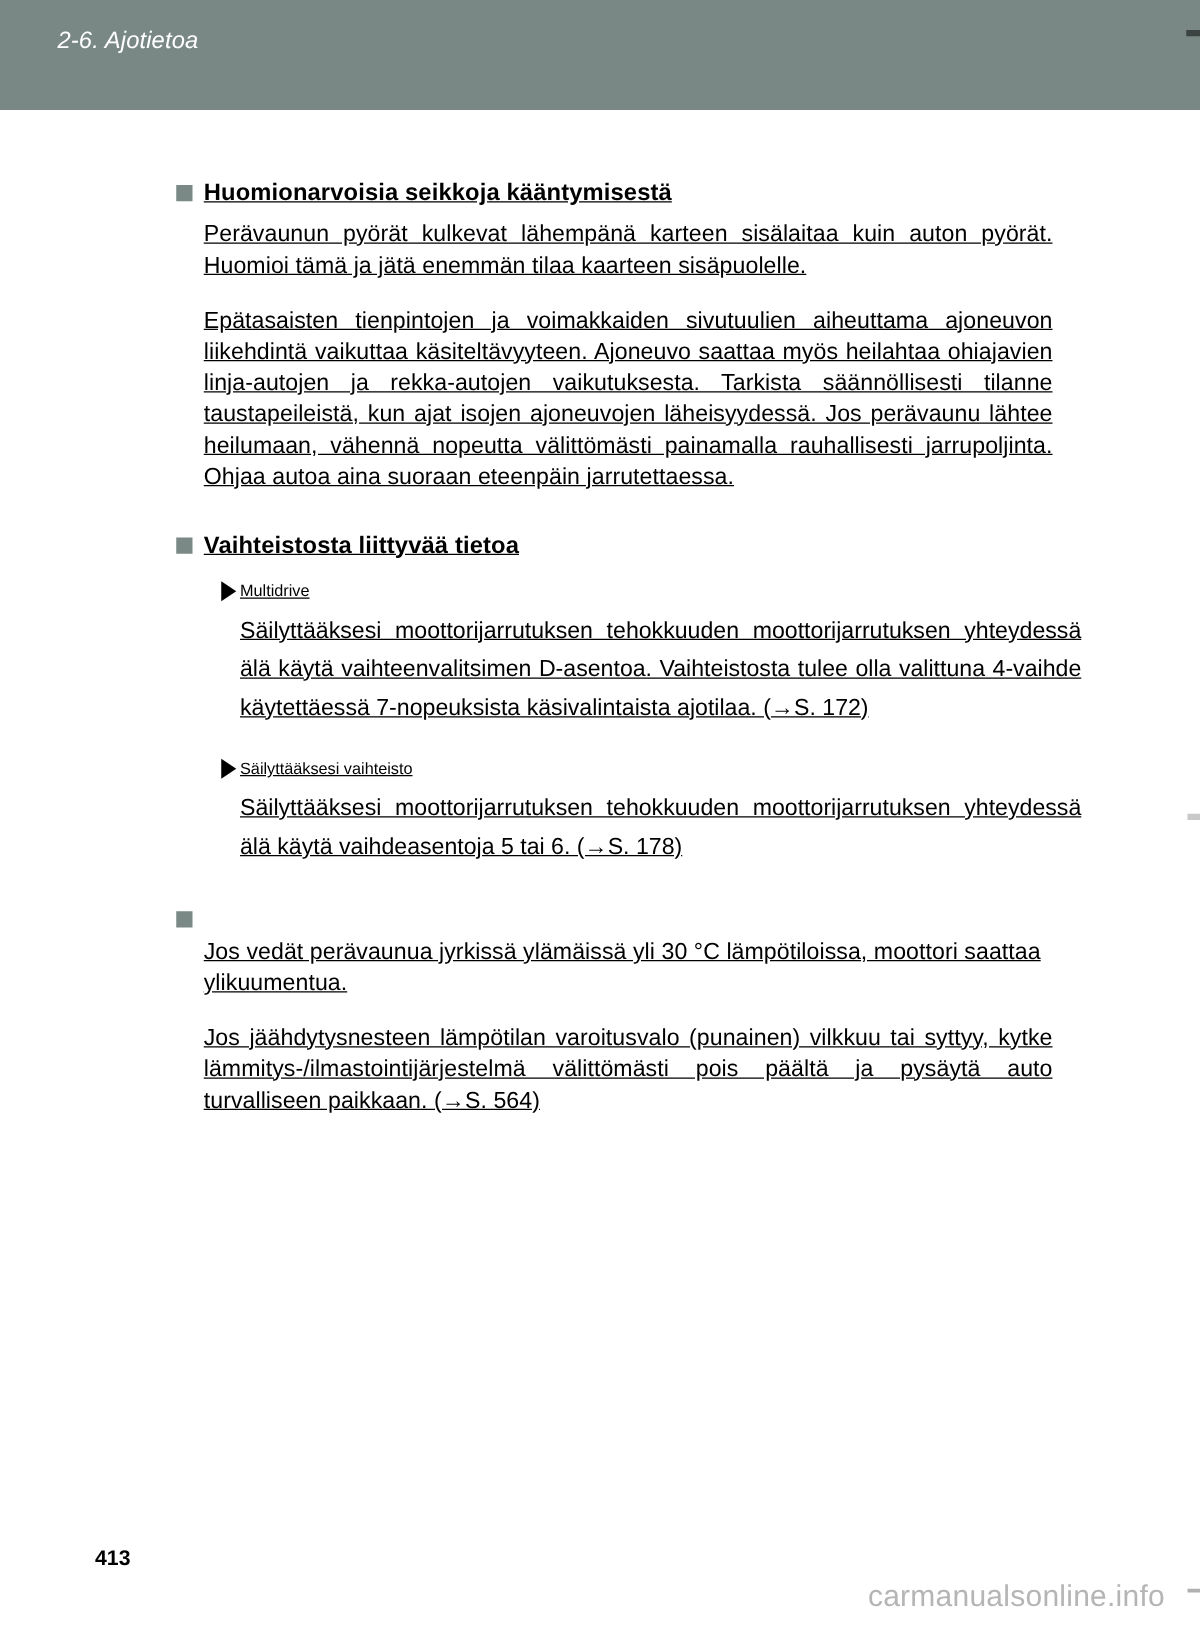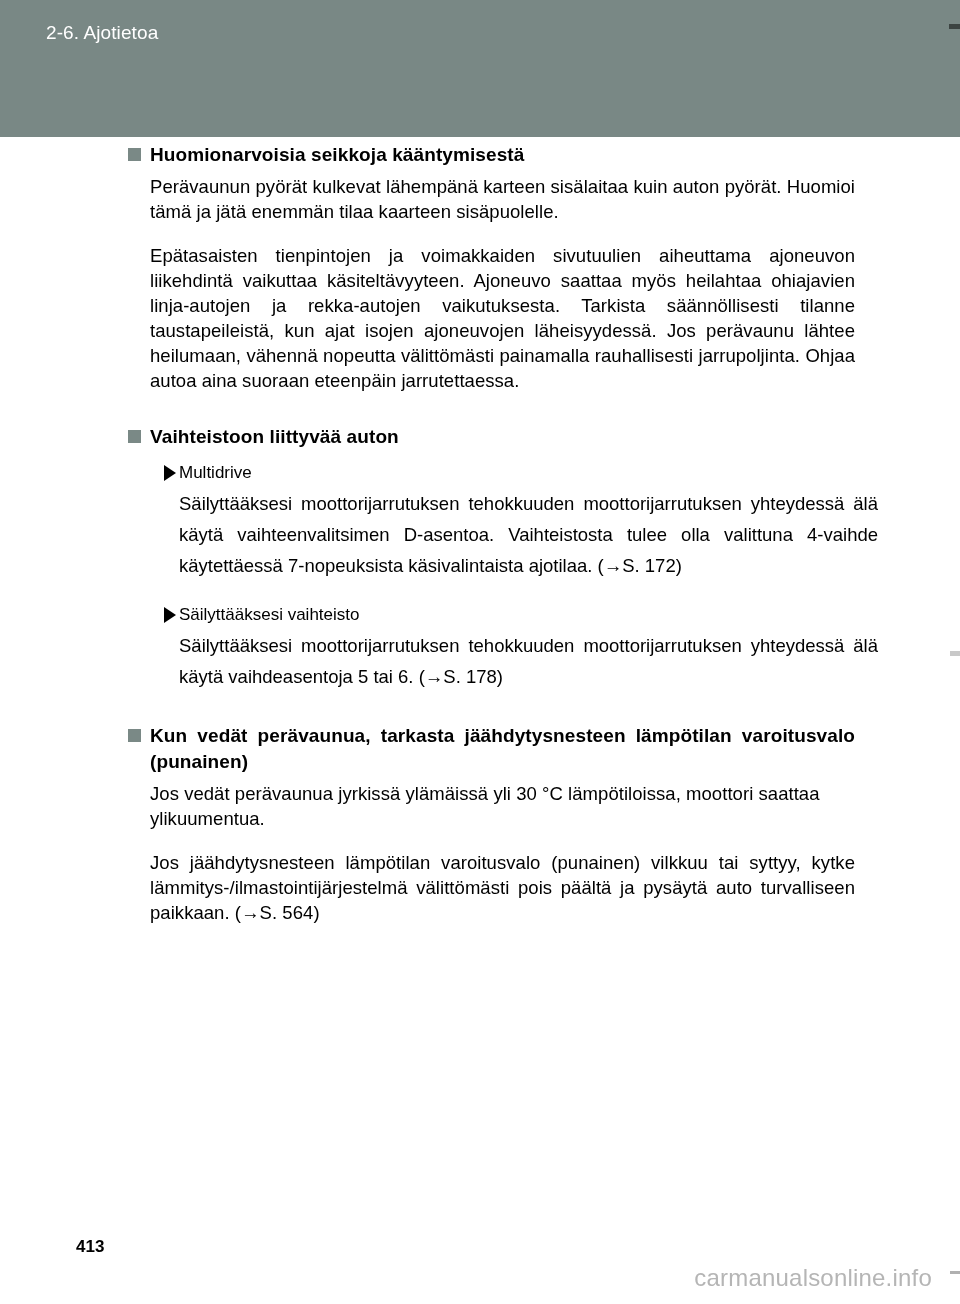--- a/index.html
+++ b/index.html
@@ -15,22 +15,23 @@
     overflow: hidden;
     position: relative;
   }
 
   
   .header-band {
     position: absolute;
     top: 0;
     left: 0;
     width: 960px;
-    height: 137px;
+    height: 88px;
     background: #798885;
+    font-style: italic;
   }
   .header-title {
     position: absolute;
     left: 46px;
     top: 22px;
     font-size: 19px;
     color: #ffffff;
     letter-spacing: 0.1px;
     white-space: nowrap;
   }
@@ -57,21 +58,22 @@
 
   
   .content {
     position: absolute;
     left: 0;
     top: 111px;
     width: 960px;
   }
 
   .block {
-    margin: 0;
+    margin: 13px;
+    text-decoration: underline;
   }
 
   
   .sec-head {
     display: flex;
     align-items: flex-start;
     padding-left: 128px;
     padding-right: 105px;
     margin-top: 28px;
   }
@@ -123,21 +125,21 @@
     flex: 0 0 auto;
     width: 0;
     height: 0;
     border-top: 8px solid transparent;
     border-bottom: 8px solid transparent;
     border-left: 12px solid #000000;
     margin-top: 8px;
     margin-right: 3px;
   }
   .sub-head-text {
-    font-size: 17px;
+    font-size: 13px;
     line-height: 31px;
   }
   .sub-para {
     padding-left: 179px;
     padding-right: 82px;
     font-size: 18.5px;
     line-height: 31px;
     text-align: justify;
     text-align-last: left;
     margin-top: 0;
@@ -183,40 +185,39 @@
   </div>
 
   <div class="block">
     <p class="para">Epätasaisten tienpintojen ja voimakkaiden sivutuulien aiheuttama ajoneuvon liikehdintä vaikuttaa käsiteltävyyteen. Ajoneuvo saattaa myös heilahtaa ohiajavien linja-autojen ja rekka-autojen vaikutuksesta. Tarkista säännöllisesti tilanne taustapeileistä, kun ajat isojen ajoneuvojen läheisyydessä. Jos perävaunu lähtee heilumaan, vähennä nopeutta välittömästi painamalla rauhallisesti jarrupoljinta. Ohjaa autoa aina suoraan eteenpäin jarrutettaessa.</p>
   </div>
 
 
   <div class="block">
     <div class="sec-head">
       <span class="bullet-square" style="background: rgb(122, 137, 134);"></span>
-      <span class="sec-head-text">Vaihteistoon liittyvää auton</span>
+      <span class="sec-head-text">Vaihteistosta liittyvää tietoa</span>
     </div>
 
     <div class="sub-head">
       <span class="tri"></span>
       <span class="sub-head-text">Multidrive</span>
     </div>
     <p class="sub-para">Säilyttääksesi moottorijarrutuksen tehokkuuden moottorijarrutuksen yhteydessä älä käytä vaihteenvalitsimen D-asentoa. Vaihteistosta tulee olla valittuna 4-vaihde käytettäessä 7-nopeuksista käsivalintaista ajotilaa. (→S. 172)</p>
 
     <div class="sub-head">
       <span class="tri"></span>
       <span class="sub-head-text">Säilyttääksesi vaihteisto</span>
     </div>
     <p class="sub-para">Säilyttääksesi moottorijarrutuksen tehokkuuden moottorijarrutuksen yhteydessä älä käytä vaihdeasentoja 5 tai 6. (→S. 178)</p>
   </div>
 
   <div class="block">
     <div class="sec-head">
       <span class="bullet-square" style="background: rgb(122, 137, 134);"></span>
-      <span class="sec-head-text wrap2">Kun vedät perävaunua, tarkasta jäähdytysnesteen lämpötilan varoitusvalo (punainen)</span>
     </div>
     <p class="para nojustify">Jos vedät perävaunua jyrkissä ylämäissä yli 30 °C lämpötiloissa, moottori saattaa ylikuumentua.</p>
     <p class="para tight">Jos jäähdytysnesteen lämpötilan varoitusvalo (punainen) vilkkuu tai syttyy, kytke lämmitys-/ilmastointijärjestelmä välittömästi pois päältä ja pysäytä auto turvalliseen paikkaan. (→S. 564)</p>
   </div>
 
 </div>
 
 <div class="page-number">413</div>
 <div class="watermark">carmanualsonline.info</div>
 

